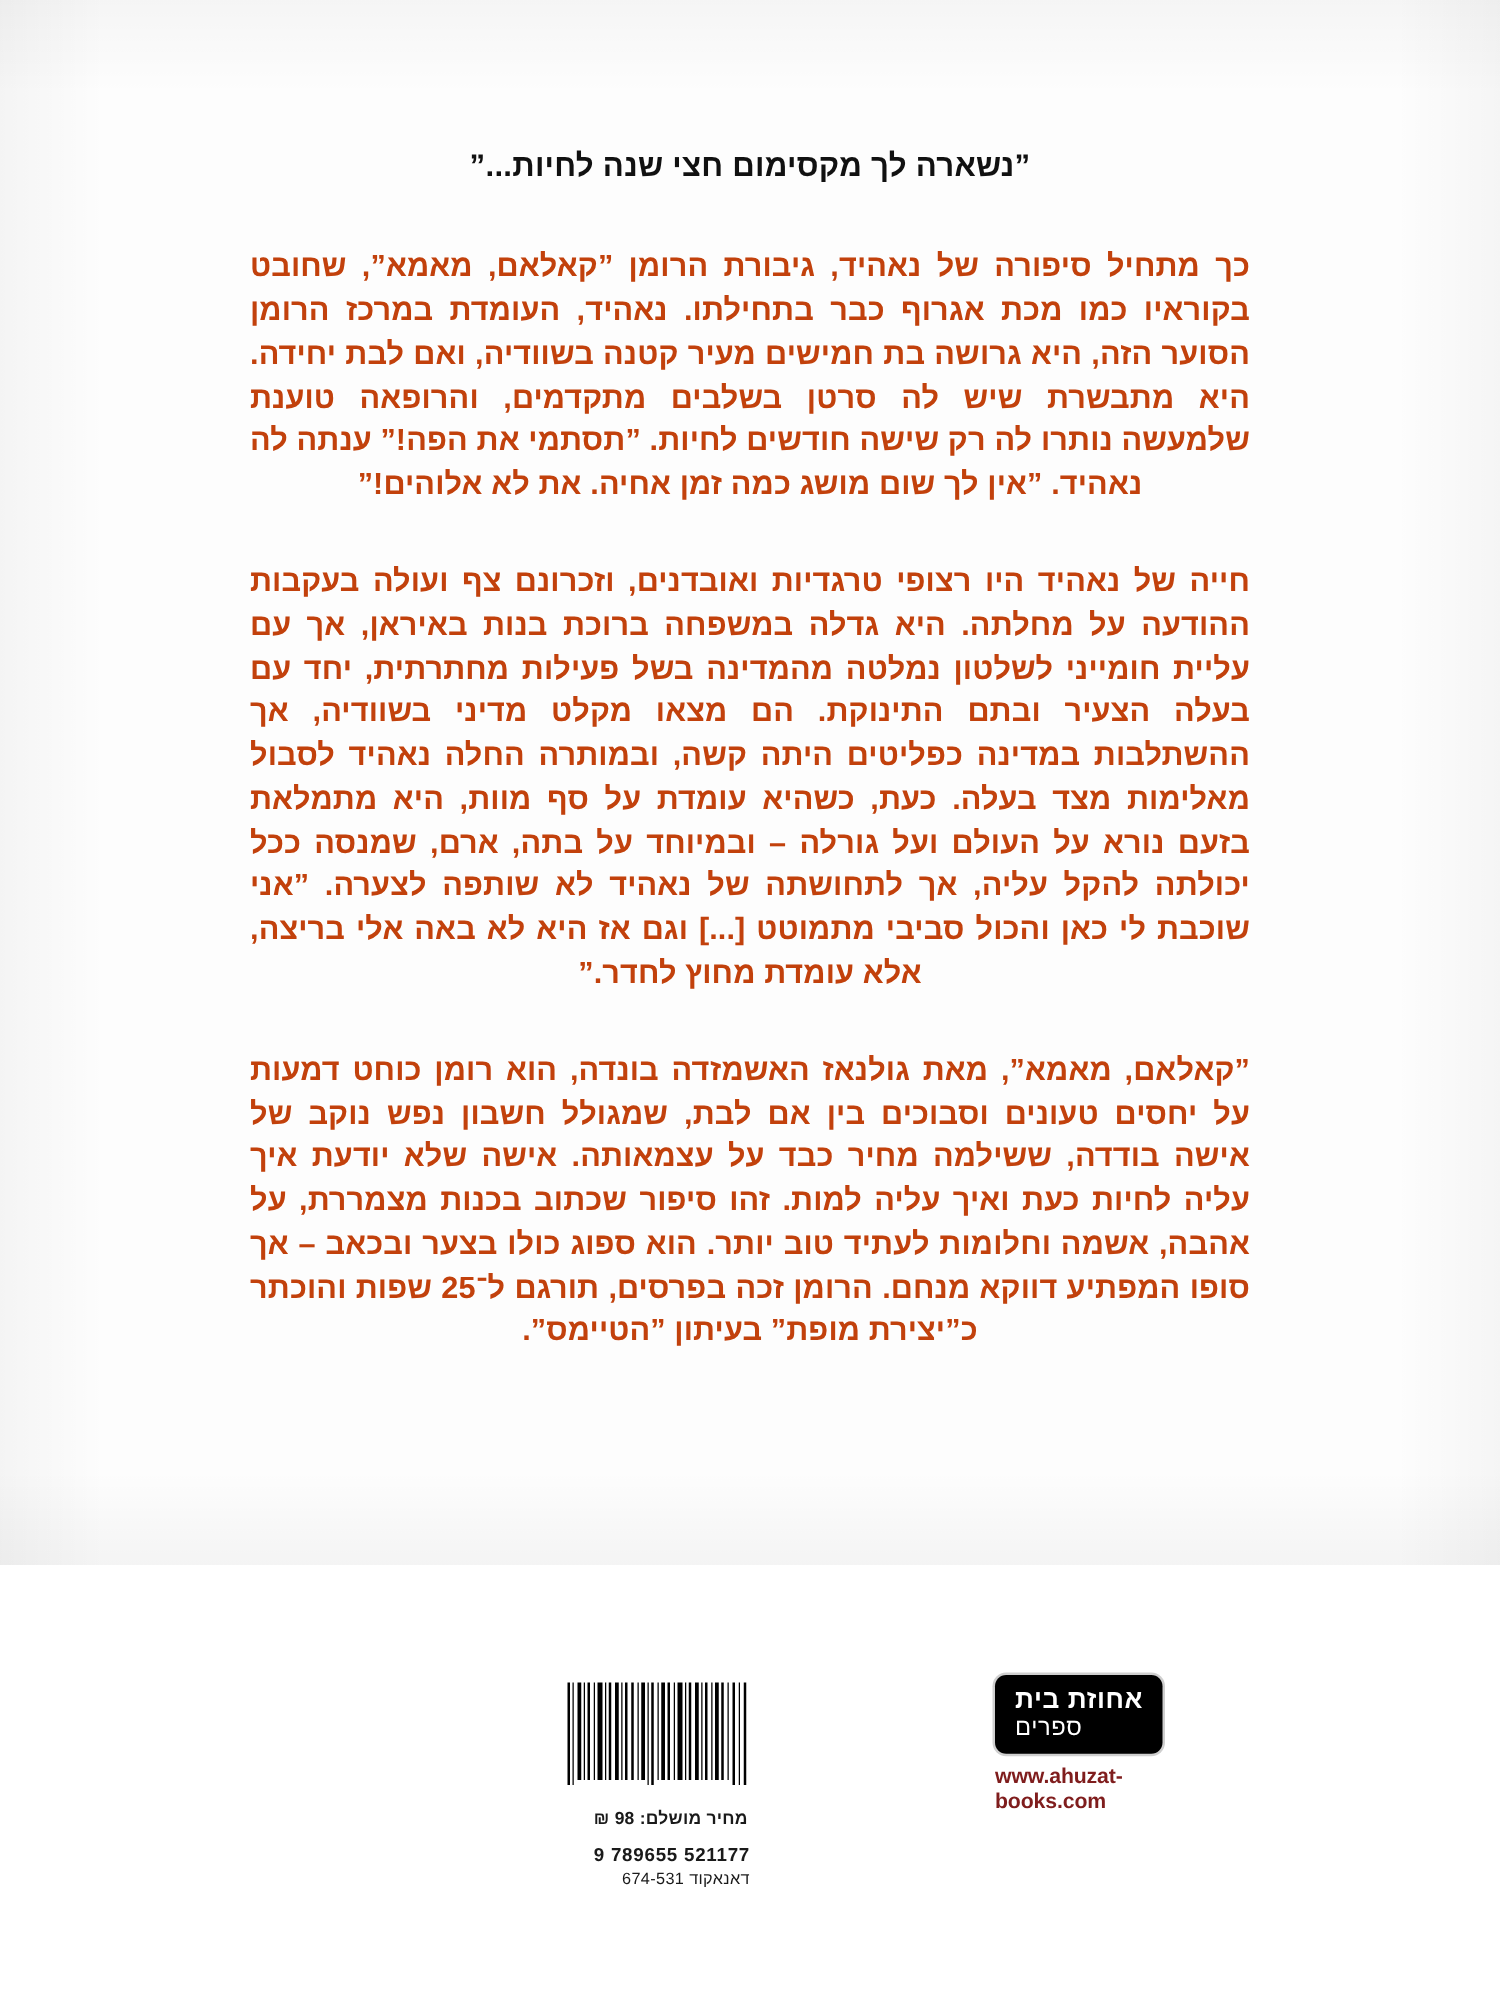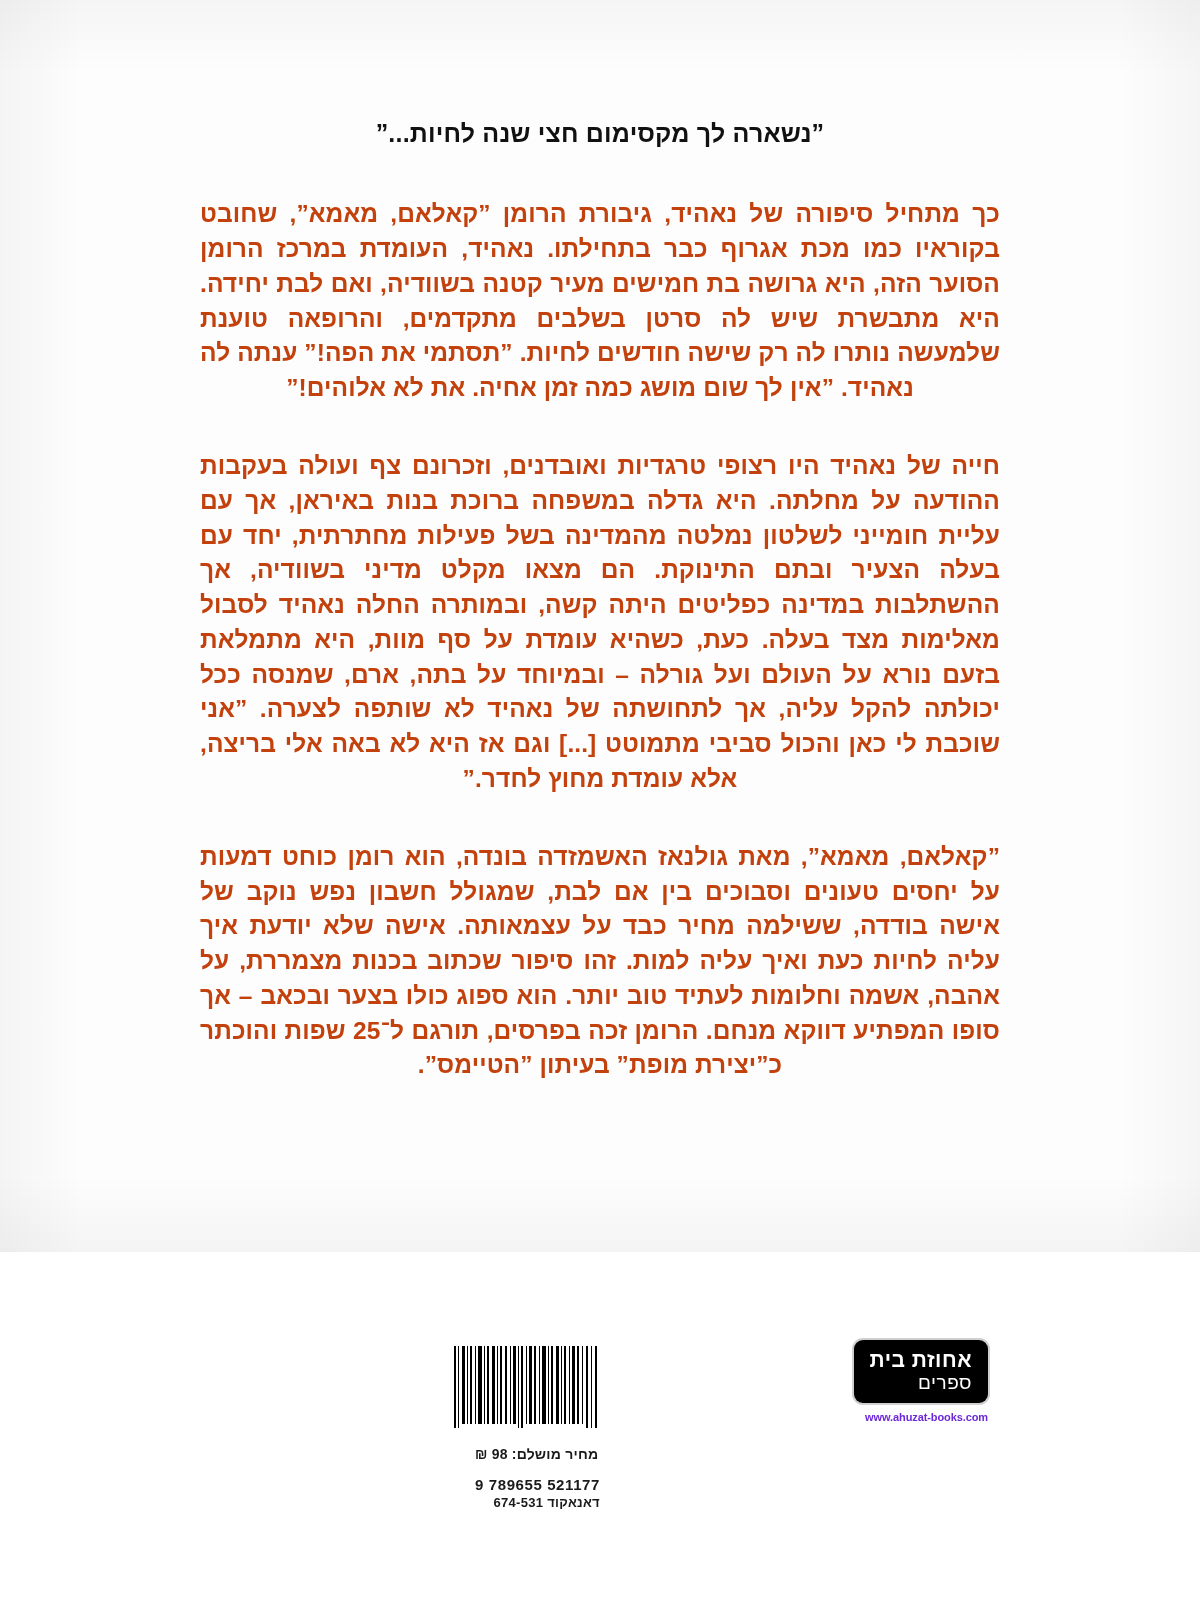--- a/index.html
+++ b/index.html
@@ -74,24 +74,24 @@
   .footer {
     position: absolute;
     left: 200px;
     right: 200px;
     top: 1330px;
     height: 150px;
   }
 
   .publisher {
     position: absolute;
-    right: 12px;
+    right: 24px;
     top: 10px;
     width: 180px;
-    text-align: right;
+    text-align: left;
   }
 
   .logo-box {
     display: inline-block;
     background: #000000;
     color: #ffffff;
     border-radius: 9px;
     padding: 9px 16px 11px 16px;
     direction: rtl;
     line-height: 1.0;
@@ -106,23 +106,23 @@
   .logo-line2 {
     display: block;
     font-weight: normal;
     font-size: 19px;
     margin-top: 3px;
     letter-spacing: 0.5px;
   }
   .publisher-url {
     display: block;
     margin-top: 8px;
-    font-size: 11px;
-    font-weight: bold;
-    color: #6d28d9;
+    font-size: 17px;
+    font-weight: bold;
+    color: #7f1d1d;
     direction: ltr;
     letter-spacing: -0.1px;
   }
 
   .barcode-block {
     position: absolute;
     left: 0px;
     top: 14px;
     width: 400px;
     display: flex;
@@ -149,21 +149,21 @@
     font-size: 15px;
     font-weight: bold;
     color: #1a1a1a;
     direction: ltr;
     text-align: right;
     white-space: nowrap;
     letter-spacing: 0.6px;
   }
   .danacode-line {
     font-size: 13px;
-    font-weight: bold;
+    font-weight: normal;
     color: #1a1a1a;
     direction: rtl;
     text-align: right;
     white-space: nowrap;
     margin-top: 2px;
     letter-spacing: 0.3px;
   }
 
   .barcode {
     width: 148px;

